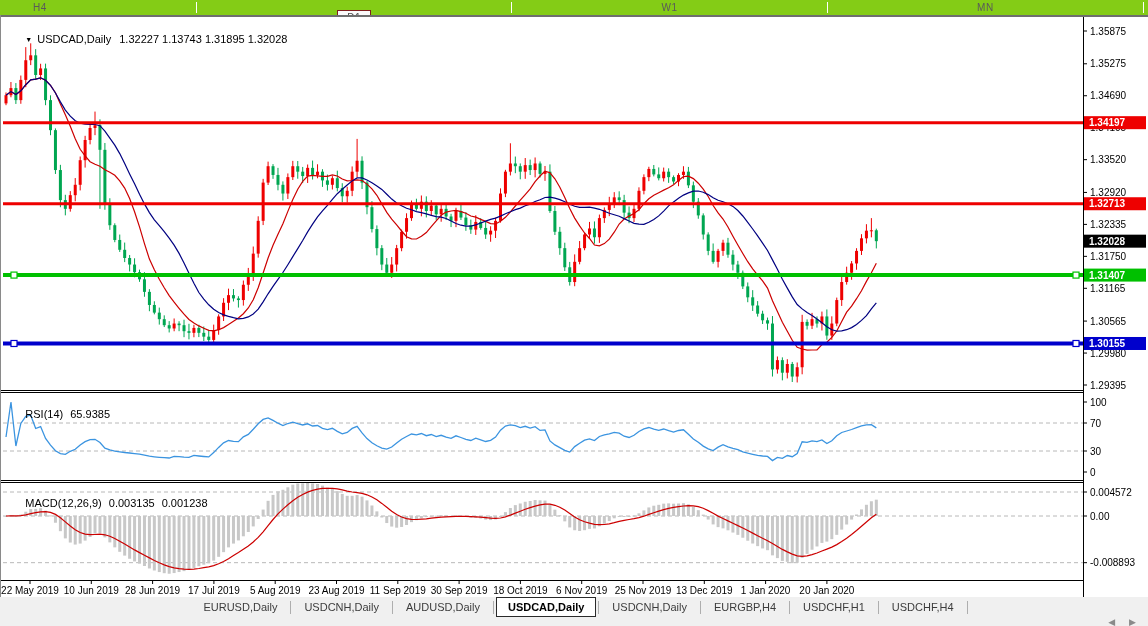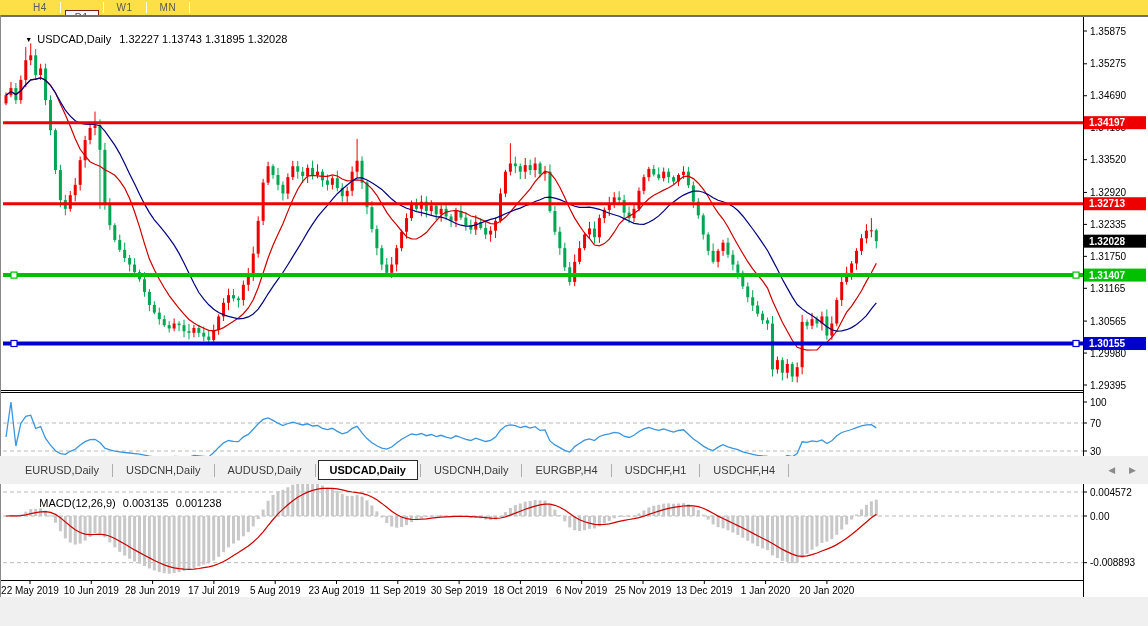--- a/index.html
+++ b/index.html
@@ -1,44 +1,44 @@
 <!DOCTYPE html>
 <html><head>
 <meta charset="utf-8">
 <style>
   * { margin:0; padding:0; box-sizing:border-box; }
   html,body { width:1148px; height:626px; overflow:hidden; background:#f0f0f0;
               font-family:"Liberation Sans", sans-serif; }
   #app { position:relative; width:1148px; height:626px; background:#f0f0f0; }
 
   
-  .tf-toolbar { height:15px; background:#fde047; display:flex; align-items:center;
-                padding-left:24px; }
+  .tf-toolbar { height:15px; background:#84cc16; display:flex; align-items:center;
+                padding-left:24px;justify-content:space-between; }
   .tf-item { font-size:10px; color:#5a5a5a; padding:0 9px; height:13px; line-height:13px;
              letter-spacing:0.5px; cursor:default; }
   .tf-item.active { background:#fafafa; border:1px solid #7f1d1d; color:#4a4a4a;margin-top:17px; }
   .tf-sep { width:1px; height:11px; background:#c8c8c8; border-right:1px solid #fff; margin:0 4px; }
 
   
-  .chart-window { position:relative; width:1148px; height:441px; background:#fff;
+  .chart-window { position:relative; width:1148px; height:582px; background:#fff;
                   border-bottom:1px solid #000; }
   .chart-window svg { position:absolute; left:0; top:0; display:block; }
   svg text { font-family:"Liberation Sans", sans-serif; }
 
   .overlay { position:absolute; font-size:11px; color:#000; white-space:pre; z-index:5; }
   .title-bar { left:7px; top:6px; }
   .title-bar .tri { font-size:7px; position:relative; top:-1px; margin-right:5px; }
   .readout { margin-left:8px; }
   .rsi-lab { left:7px; top:381px; }
-  .macd-lab { left:21px; top:470px; }
+  .macd-lab { left:7px; top:470px; }
   .sp { margin-left:7px; }
 
   
   .tabbar { height:28px; background:#f0f0f0; display:flex; align-items:center;
-            padding-left:14px; position:relative; }
+            padding-left:14px; position:relative;flex-direction:column; }
   .stab { font-size:11px; color:#3c3c3c; padding:3px 11px; cursor:default; }
   .stab.active { background:#fff; border:1px solid #2a2a2a; font-weight:bold; color:#000; }
   .stab-sep { width:1px; height:13px; background:#aeaeae; margin:0 2px; }
   .nav-arrows { margin-left:auto; margin-right:12px; display:flex; gap:14px; }
   .nav-arrows span { font-size:9px; color:#8a8a8a; cursor:default; }
 </style>
 </head>
 <body>
 
 <div id="app">
@@ -733,20 +733,23 @@
           <text x="765.5999999999999" y="579" font-size="10" fill="#000000" text-anchor="middle">1 Jan 2020</text>
           <line x1="826.9" y1="565.5" x2="826.9" y2="569" stroke="#000" stroke-width="1"></line>
           <text x="826.9" y="579" font-size="10" fill="#000000" text-anchor="middle">20 Jan 2020</text>
         </g>
       </svg>
 
     <div class="overlay title-bar">
       <span class="tri">▼</span><span>USDCAD,Daily</span><span class="readout">1.32227 1.13743 1.31895 1.32028</span>
     </div>
 
+    <div class="overlay rsi-lab">
+      <span>RSI(14)</span><span class="sp">65.9385</span>
+    </div>
 
     <div class="overlay macd-lab">
       <span>MACD(12,26,9)</span><span class="sp">0.003135</span><span class="sp">0.001238</span>
     </div>
   </div>
 
   <div class="tabbar">
     <div style="display:flex;align-items:center;" id="symbol-tabs">
         <span class="stab">EURUSD,Daily</span>
         <span class="stab-sep"></span>

